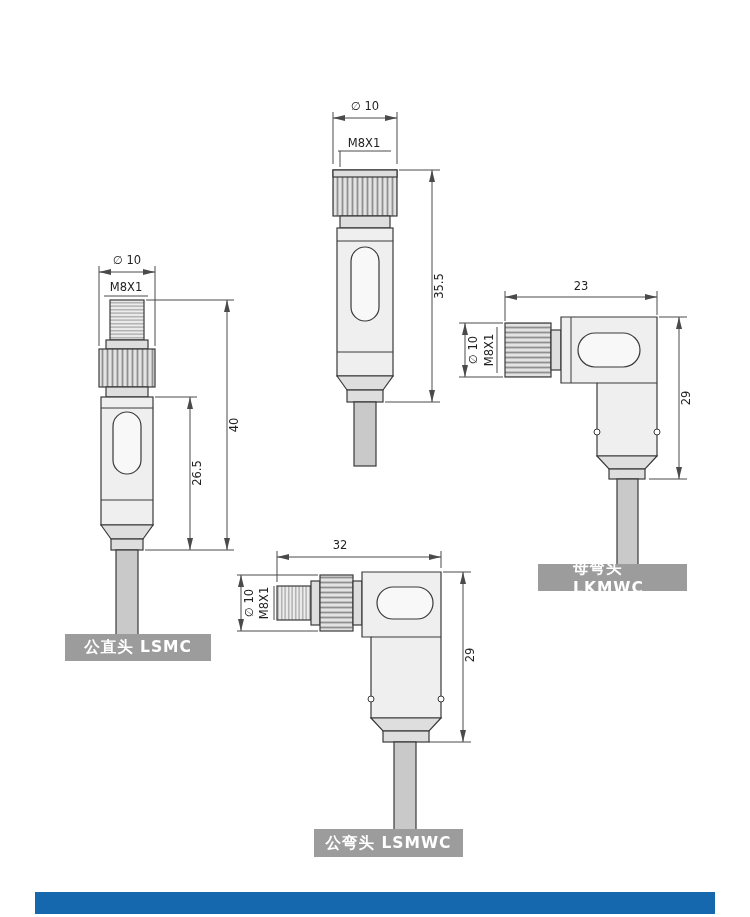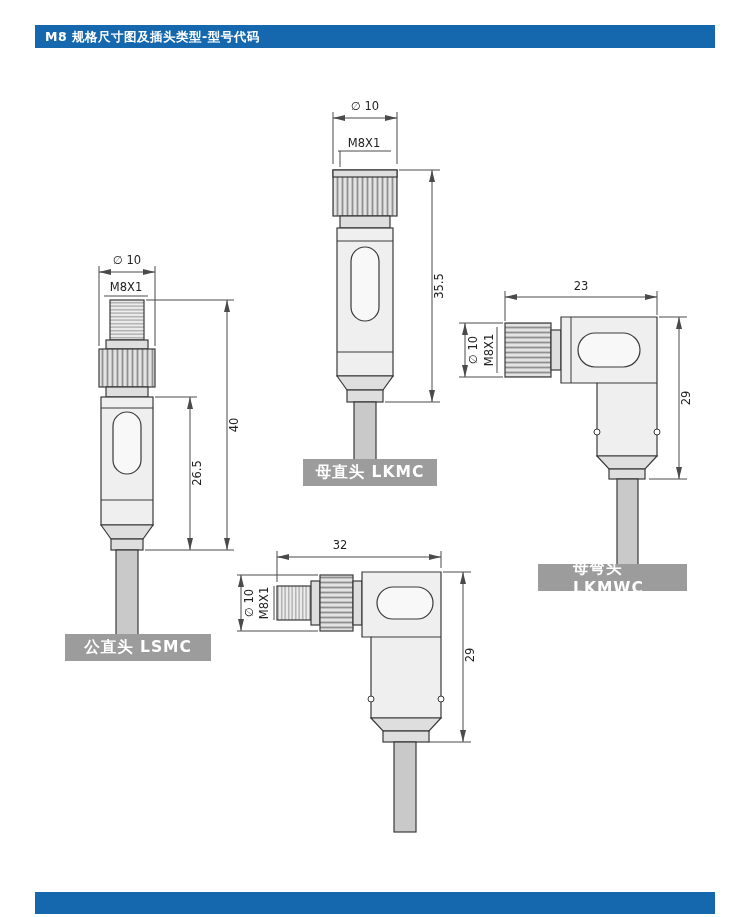--- a/index.html
+++ b/index.html
@@ -25,23 +25,20 @@
   .window  { fill:#f8f8f8; stroke:#3a3a3a; stroke-width:1.2; }
   .inner   { stroke:#3a3a3a; stroke-width:1; }
   .dim     { stroke:#4a4a4a; stroke-width:1; fill:none; }
   .dimtext { font-family:"DejaVu Sans", sans-serif; font-size:11.5px; fill:#222222; }
 </style>
 </head>
 <body>
 
 <div class="page">
 
-  <div class="bar header-bar">
-    <span>M8 规格尺寸图及插头类型-型号代码</span>
-  </div>
 
   <svg class="diagram" width="750" height="917" viewBox="0 0 750 917" xmlns="http://www.w3.org/2000/svg">
     <defs>
       <marker id="arr" markerWidth="12" markerHeight="8" refX="12" refY="4" orient="auto-start-reverse" markerUnits="userSpaceOnUse">
         <path d="M0,1 L12,4 L0,7 Z" fill="#4a4a4a"></path>
       </marker>
       <pattern id="knurlV" width="5" height="10" patternUnits="userSpaceOnUse">
         <rect width="5" height="10" fill="#e3e3e3"></rect>
         <line x1="2.5" y1="0" x2="2.5" y2="10" stroke="#8f8f8f" stroke-width="1.8"></line>
       </pattern>
@@ -173,19 +170,19 @@
         <text x="268" y="603" text-anchor="middle" class="dimtext" transform="rotate(-90 268 603)">M8X1</text>
         <line x1="274" y1="586" x2="274" y2="620" class="dim"></line>
         <line x1="443" y1="572" x2="471" y2="572" class="dim"></line>
         <line x1="429" y1="742" x2="471" y2="742" class="dim"></line>
         <line x1="463" y1="572" x2="463" y2="742" class="dim" marker-start="url(#arr)" marker-end="url(#arr)"></line>
         <text x="474" y="655" text-anchor="middle" class="dimtext" transform="rotate(-90 474 655)">29</text>
       </g>
     </g>
   </svg>
 
-  <div class="tag tag-lkmc">母直头 LKMC</div>
   <div class="tag tag-lsmc">公直头 LSMC</div>
   <div class="tag tag-lkmwc">母弯头 LKMWC</div>
+  <div class="tag tag-lsmwc">公弯头 LSMWC</div>
 
   <div class="bar footer-bar"></div>
 
 </div>
 
 </body></html>

